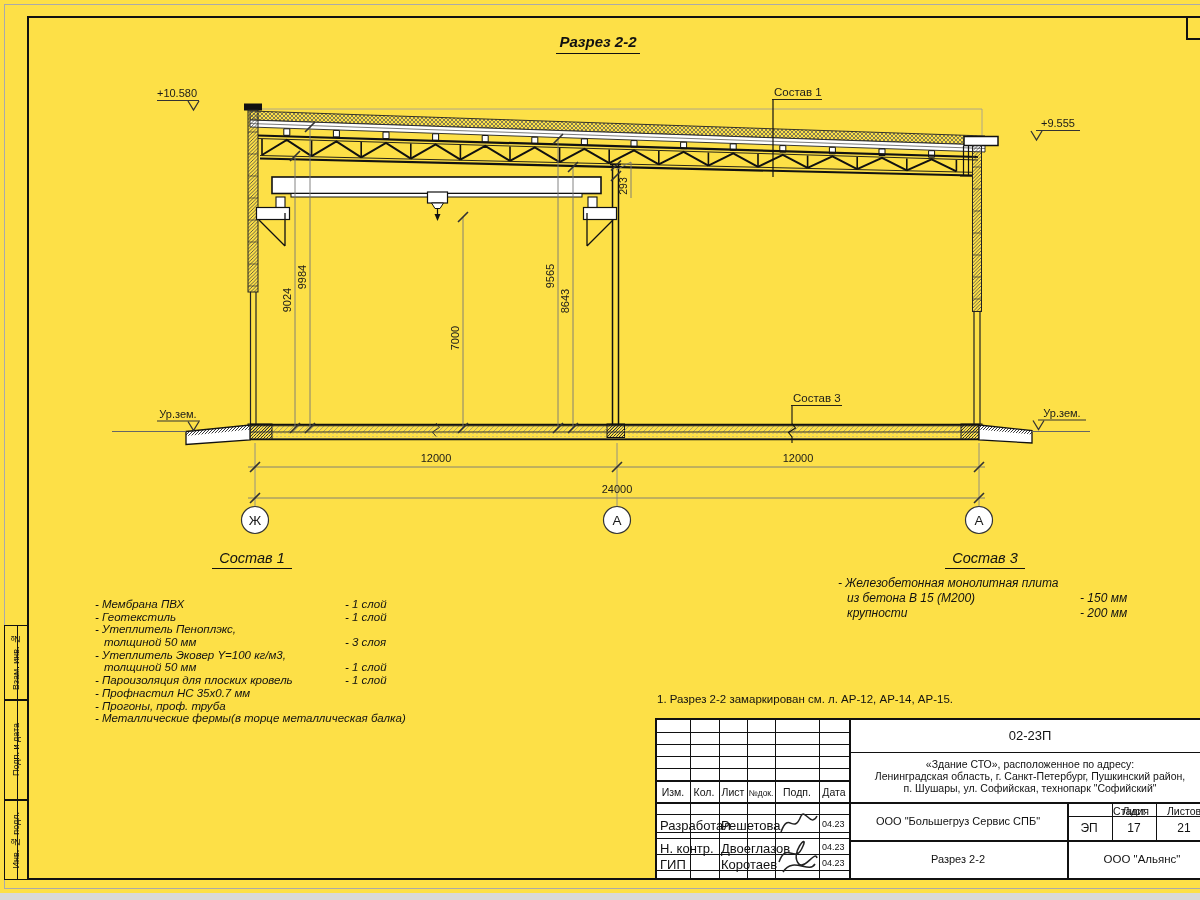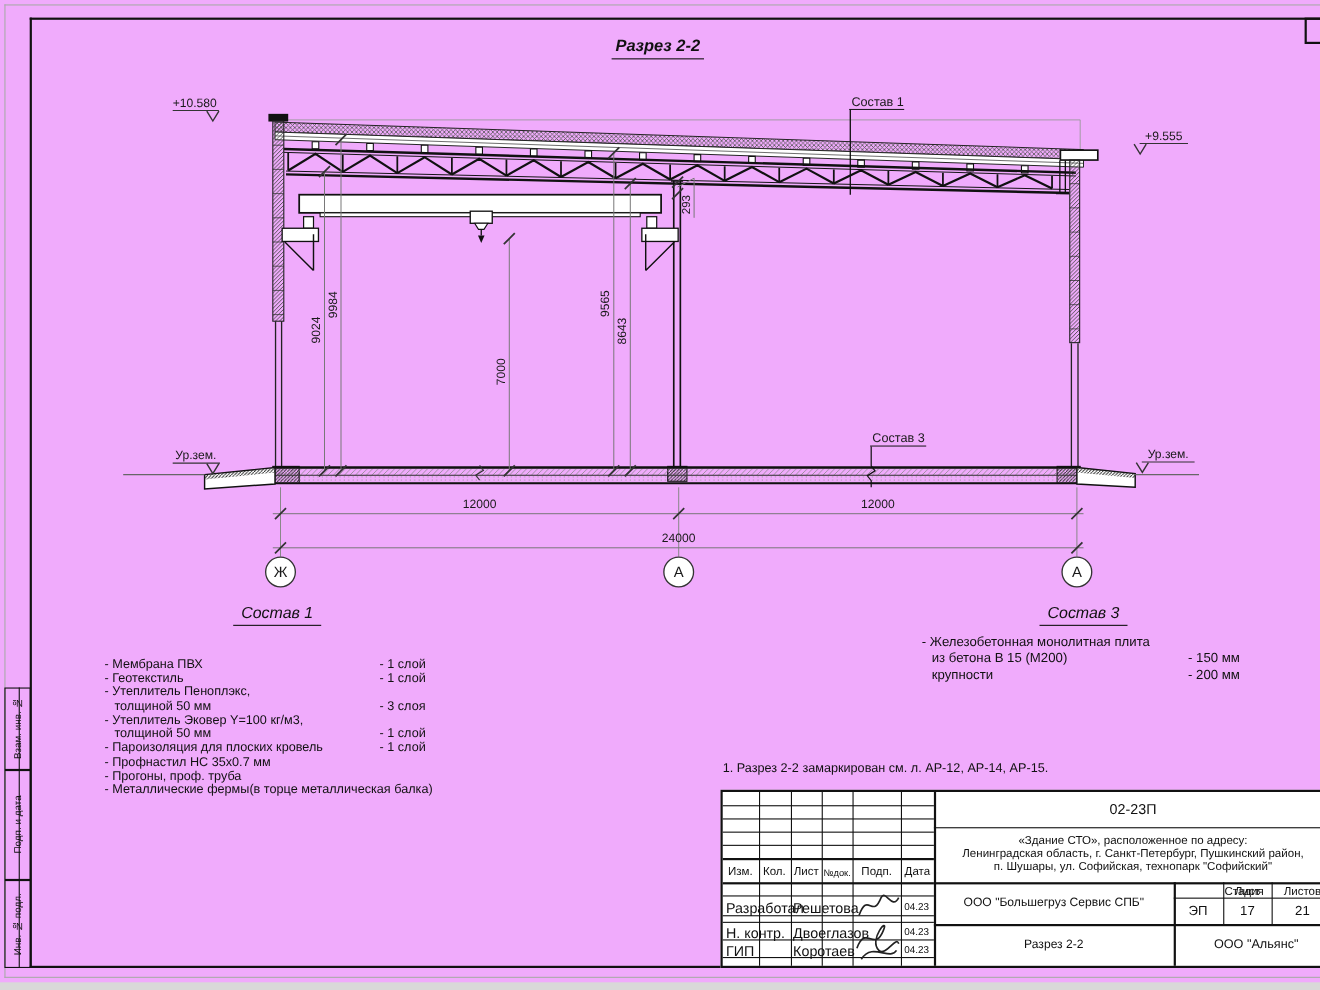--- a/index.html
+++ b/index.html
@@ -1,25 +1,25 @@
 <!DOCTYPE html>
 <html><head>
 <meta charset="utf-8">
 <style>
   html,body{margin:0;padding:0;background:#fff;}
-  #sheet{position:relative;width:1200px;height:900px;background:#f0abfc;overflow:hidden;
+  #sheet{position:relative;width:1200px;height:900px;background:#fde047;overflow:hidden;
          font-family:"Liberation Sans",sans-serif;color:#111;}
   .abs{position:absolute;}
   .ln{position:absolute;background:#111;}
   .lngray{position:absolute;background:#aaa;}
   .ct{position:absolute;transform:translateX(-50%);white-space:nowrap;}
   .nw{white-space:nowrap;}
   
   .leg{position:absolute;font-size:11.5px;color:#111;}
-  .lrow{position:relative;height:12.7px;}
+  .lrow{position:relative;height:12.7px;font-style:italic;}
   .lt{position:absolute;left:0;white-space:nowrap;}
   .lt.ind{left:9px;}
   .la{position:absolute;left:250px;white-space:nowrap;}
   .leg3 .lrow{height:14.8px;font-size:12px;}
   .leg3 .la{left:242px;}
   .leghead{position:absolute;font-style:italic;font-size:14.5px;text-align:center;
            border-bottom:1.2px solid #111;padding-bottom:2px;width:80px;}
   
   .tb{font-size:10.5px;}
   .tbs{font-size:13px;}

